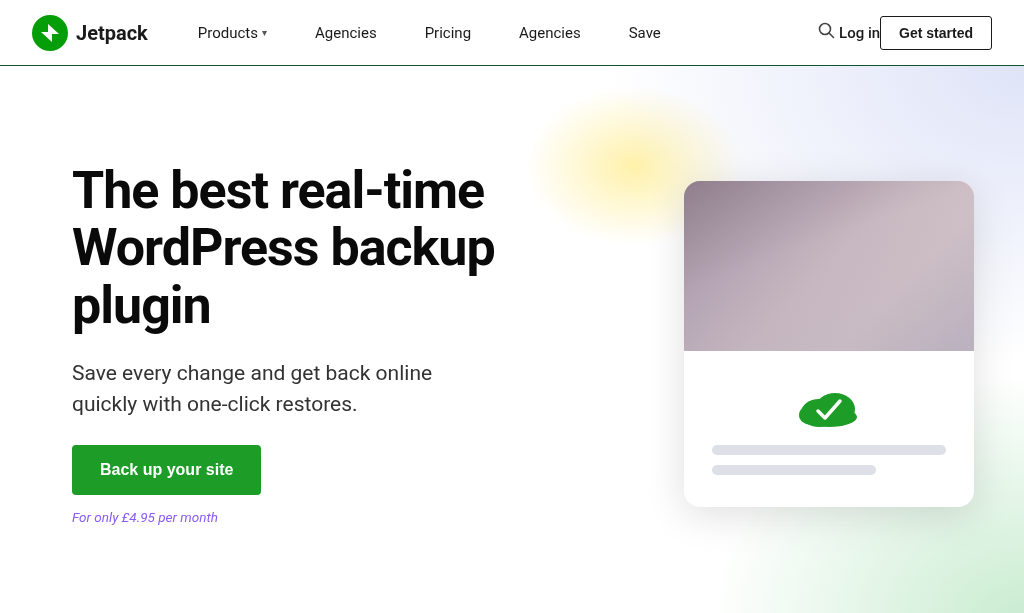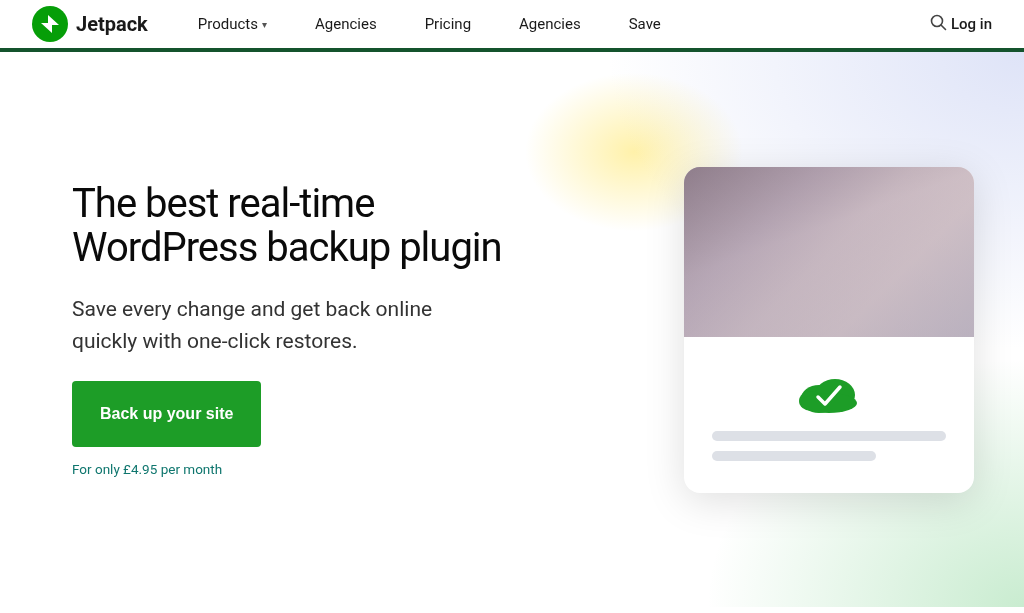--- a/index.html
+++ b/index.html
@@ -10,22 +10,22 @@
       overflow: hidden;
       background: #fff;
       position: relative;
     }
 
     
     nav {
       display: flex;
       align-items: center;
       padding: 0 32px;
-      height: 52px;
-      border-bottom: 4px solid #14532d;
+      height: 66px;
+      border-bottom: 1px solid #14532d;
       background: #fff;
       position: relative;
       z-index: 10;
     }
     .logo-area {
       display: flex;
       align-items: center;
       gap: 8px;
       margin-right: 32px;
     }
@@ -131,49 +131,50 @@
       pointer-events: none;
     }
 
     
     .left-content {
       padding: 0 0 0 72px;
       max-width: 540px;
       z-index: 2;
     }
     .hero-title {
-      font-size: 40px;
-      font-weight: 400;
+      font-size: 52px;
+      font-weight: 700;
       color: #0a0a0a;
       line-height: 1.1;
       margin-bottom: 24px;
       letter-spacing: -1px;
     }
     .hero-subtitle {
       font-size: 21px;
       color: #333;
       line-height: 1.5;
       margin-bottom: 24px;
       max-width: 420px;
     }
     .backup-btn {
       background: #1d9d27;
       color: #fff;
       border: none;
-      padding: 24px 28px;
+      padding: 16px 28px;
       font-size: 16px;
       font-weight: 700;
       cursor: pointer;
       border-radius: 4px;
       margin-bottom: 14px;
       display: block;
     }
     .price-note {
       font-size: 13.5px;
-      color: #0f766e;
+      color: #8b5cf6;
+      font-style: italic;
     }
 
     
     .right-content {
       position: absolute;
       right: 50px;
       top: 50%;
       transform: translateY(-50%);
       z-index: 3;
     }
@@ -265,20 +266,21 @@
   </ul>
 
   <div class="nav-right">
     <button class="search-icon-btn">
       <svg width="17" height="17" viewBox="0 0 17 17" fill="none">
         <circle cx="7" cy="7" r="5.5" stroke="#444" stroke-width="1.6"></circle>
         <line x1="11" y1="11" x2="15.5" y2="15.5" stroke="#444" stroke-width="1.6" stroke-linecap="round"></line>
       </svg>
     </button>
     <a href="#" class="login-btn">Log in</a>
+    <button class="get-started-btn">Get started</button>
   </div>
 </nav>
 
 <div class="main">
 
   <div class="bg-blob-yellow"></div>
   <div class="bg-blob-blue"></div>
   <div class="bg-blob-green"></div>
 
   <div class="left-content">

